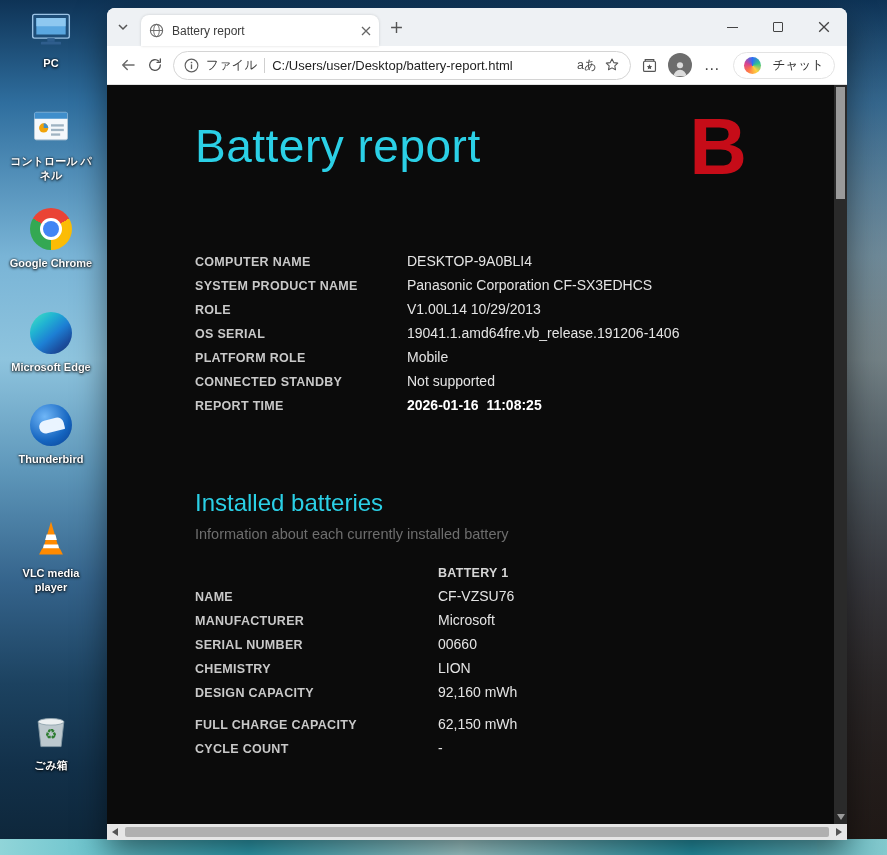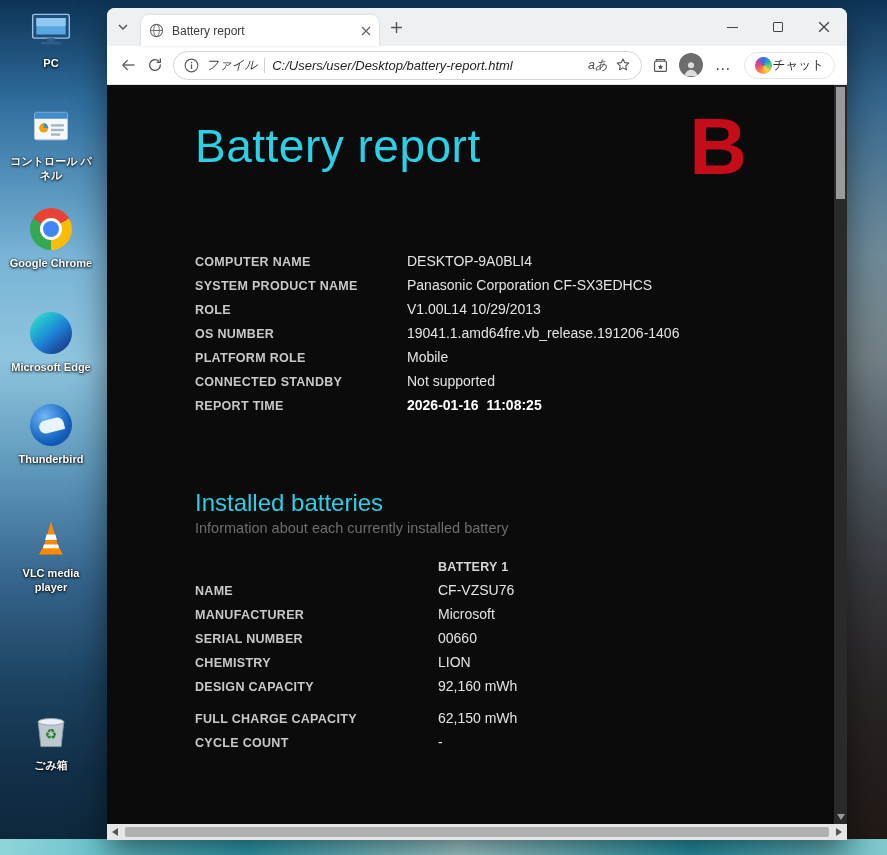--- a/index.html
+++ b/index.html
@@ -42,46 +42,46 @@
   .icon-btn { display:flex; align-items:center; justify-content:center; cursor:pointer; }
   .newtab { width:34px; height:38px; }
   .win-controls { margin-left:auto; display:flex; }
   .wc { width:46px; height:38px; display:flex; align-items:center; justify-content:center; cursor:pointer; }
   .wc-min-glyph { display:block; width:11px; height:1px; background:#444; }
   .wc-max-glyph { display:block; width:10px; height:10px; border:1px solid #444; border-radius:1px; }
 
   .toolbar { height:39px; background:#fff; border-bottom:1px solid #e2e2e2;
     display:flex; align-items:center; padding:0 12px; gap:10px; }
   .addr { flex:1; height:29px; background:#fff; border:1px solid #d4d4d4; border-radius:15px;
-    display:flex; align-items:center; padding:0 10px; gap:7px; min-width:0; cursor:text;font-style:italic; }
+    display:flex; align-items:center; padding:0 10px; gap:7px; min-width:0; cursor:text; }
   .addr-prefix { font-size:12.5px; color:#3c3c3c; white-space:nowrap; }
   .addr-div { width:1px; height:15px; background:#cfcfcf; }
   .addr-url { flex:1; font-size:13px; color:#1f1f1f; white-space:nowrap; overflow:hidden; }
   .translate-glyph { font-size:12.5px; color:#4a4a4a; white-space:nowrap; }
   .avatar { width:24px; height:24px; border-radius:50%; background:#6d6d6d; display:flex; align-items:flex-end; justify-content:center; overflow:hidden; cursor:pointer; }
   .ellipsis { font-size:16px; color:#444; letter-spacing:1px; cursor:pointer; padding:0 2px; }
-  .chat-btn { display:flex; align-items:center; gap:1px; border:1px solid #e3e3e3; border-radius:15px;
+  .chat-btn { display:flex; align-items:center; gap:12px; border:1px solid #e3e3e3; border-radius:15px;
     padding:4px 10px; background:#fff; font-size:12.5px; color:#333; cursor:pointer; white-space:nowrap;text-align:right; }
   .chat-ic { width:17px; height:17px; border-radius:50%;
     background: conic-gradient(#2f6df6,#31c48d,#ffd23e,#ff7847,#d9418f,#2f6df6); }
 
   
   .content { position:absolute; top:77px; left:0; right:0; bottom:16px; background:#0b0b0b;
     overflow:hidden; padding-left:88px; padding-right:20px; }
   .report-title { margin-top:34px; font-size:46px; font-weight:300; color:#2bd0e6; letter-spacing:.5px; }
   .logo-b { position:absolute; top:22px; right:100px; font-size:80px; font-weight:800; color:#c60c18; line-height:1; }
 
   .sys-grid { margin-top:76px; }
   .row { display:grid; grid-template-columns:212px 1fr; align-items:baseline; padding:4px 0; }
   .row .lbl { font-size:12.5px; font-weight:bold; color:#c9c9c9; letter-spacing:.3px; }
   .row .val { font-size:14px; color:#e4e4e4; white-space:pre-wrap; }
   .row .val.strong { color:#ffffff; font-weight:bold; }
 
   .installed-heading { margin-top:72px; font-size:24px; font-weight:400; color:#2bd0e6; }
-  .installed-subtitle { margin-top:3px; font-size:14.5px; color:#6e6e6e; }
+  .installed-subtitle { margin-top:9px; font-size:14.5px; color:#6e6e6e; }
 
   .bat-grid { margin-top:20px; }
   .bat-grid .row { grid-template-columns:243px 1fr; }
   .bat-head { font-size:12.5px; font-weight:bold; color:#d6d6d6; letter-spacing:.3px; }
   .row.gap-above { margin-top:8px; }
 
   
   .vscroll { position:absolute; top:77px; bottom:16px; right:0; width:13px; background:#2a2a2a; }
   .vthumb { position:absolute; top:2px; left:2px; right:2px; height:112px; background:#9a9a9a; cursor:pointer; }
   .varrow { position:absolute; bottom:4px; left:3px; width:0; height:0;
@@ -272,21 +272,21 @@
       </div>
       <div class="row">
         <span class="lbl">SYSTEM PRODUCT NAME</span>
         <span class="val">Panasonic Corporation CF-SX3EDHCS</span>
       </div>
       <div class="row">
         <span class="lbl">ROLE</span>
         <span class="val">V1.00L14 10/29/2013</span>
       </div>
       <div class="row">
-        <span class="lbl">OS NUMBER</span>
+        <span class="lbl">OS SERIAL</span>
         <span class="val">19041.1.amd64fre.vb_release.191206-1406</span>
       </div>
       <div class="row">
         <span class="lbl">PLATFORM ROLE</span>
         <span class="val">Mobile</span>
       </div>
       <div class="row">
         <span class="lbl">CONNECTED STANDBY</span>
         <span class="val">Not supported</span>
       </div>

